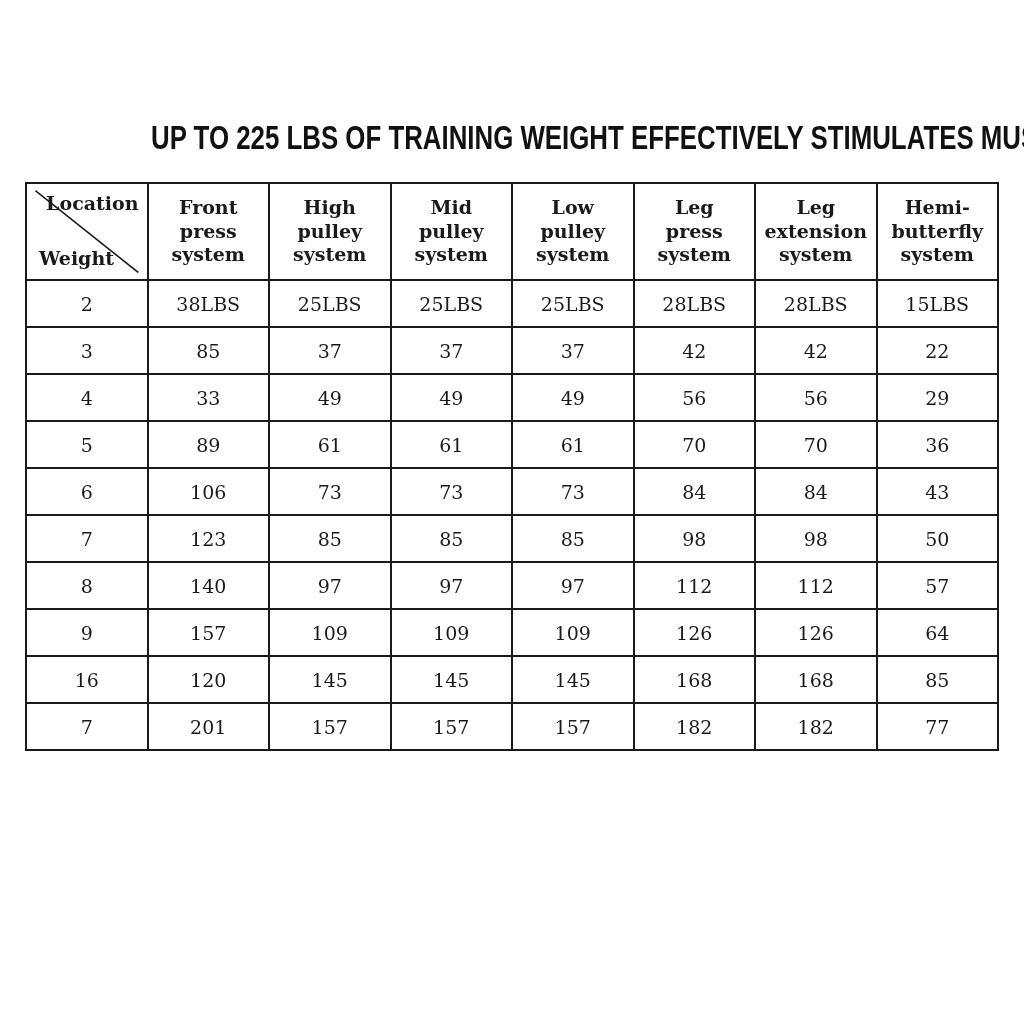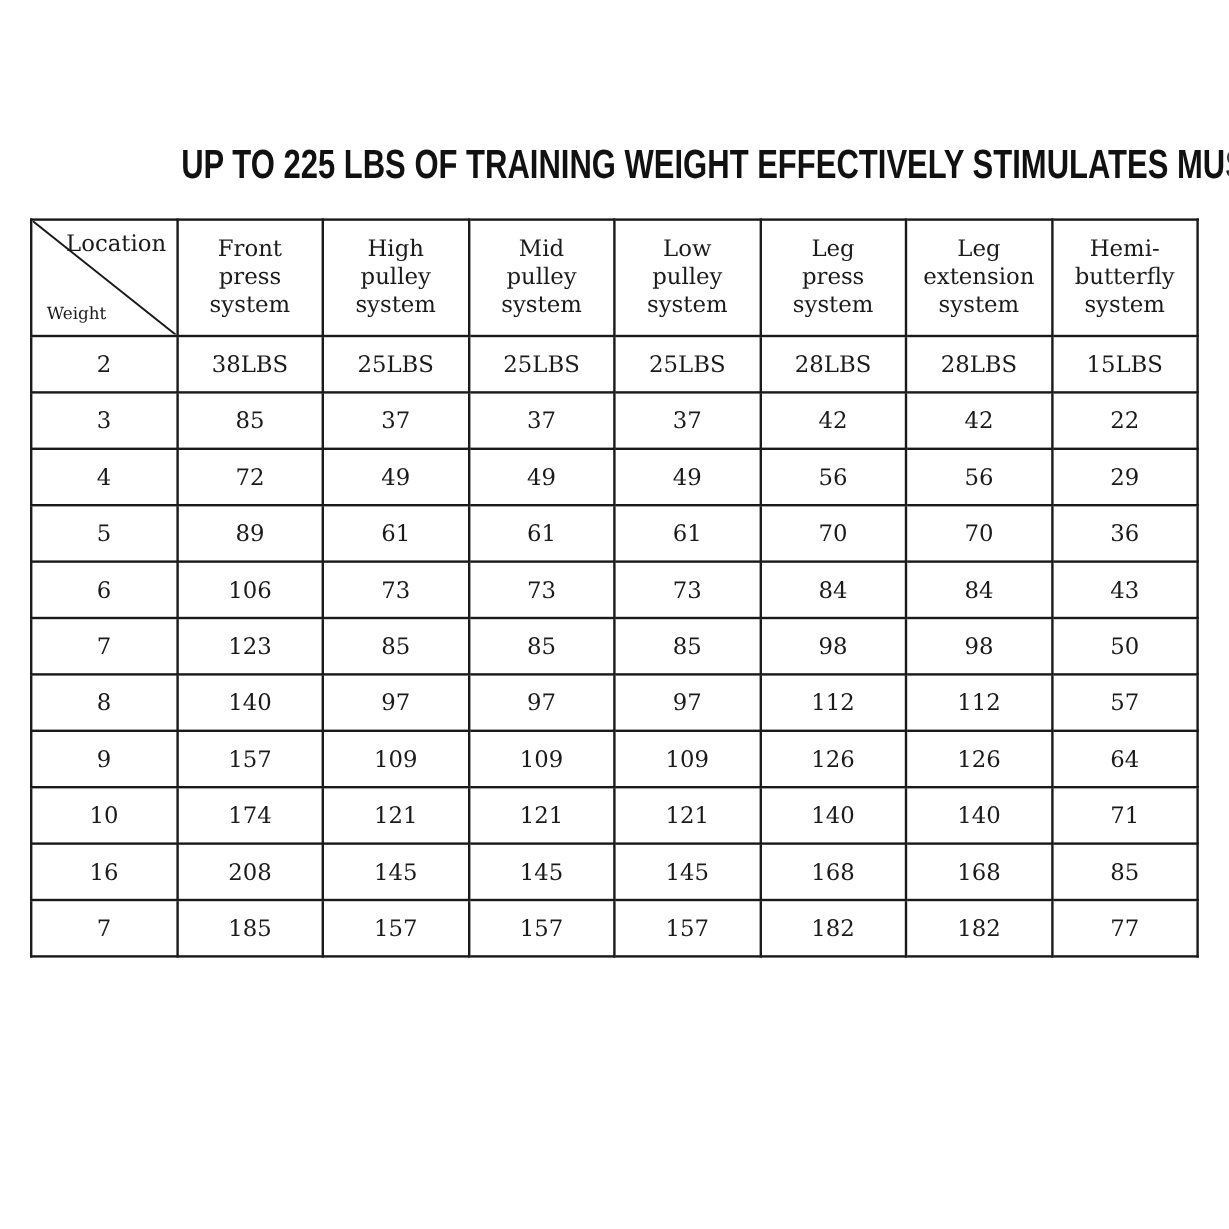--- a/index.html
+++ b/index.html
@@ -49,23 +49,24 @@
     text-align: center;
     vertical-align: middle;
     font-family: "DejaVu Serif", serif;
     color: #1a1a1a;
     padding: 0;
     overflow: hidden;
   }
   .weights-table thead th {
     height: 86px;
     font-size: 19px;
-    font-weight: 400;
+    font-weight: 700;
     line-height: 1.25;
     white-space: pre-line;
+    border-radius: 24px;
   }
   .weights-table tbody td {
     height: 45px;
     font-size: 19px;
     font-weight: 400;
   }
   th.corner-cell {
     position: relative;
   }
   .corner-cell .diag {
@@ -82,21 +83,21 @@
   .corner-top {
     position: absolute;
     top: 8px;
     right: 8px;
     font-size: 19px;
   }
   .corner-bottom {
     position: absolute;
     bottom: 8px;
     left: 12px;
-    font-size: 14px;
+    font-size: 19px;
   }
 </style>
 </head>
 <body>
 
 <div class="page">
 
   <h1 class="title"><span class="title-inner">UP TO 225 LBS OF TRAINING WEIGHT EFFECTIVELY STIMULATES MUSCLES</span></h1>
 
   <table class="weights-table">
@@ -153,21 +154,21 @@
           <td class="value-cell">37</td>
           <td class="value-cell">37</td>
           <td class="value-cell">37</td>
           <td class="value-cell">42</td>
           <td class="value-cell">42</td>
           <td class="value-cell">22</td>
         </tr>
         <tr>
     <td class="weight-cell">4</td>
 
-  <td class="value-cell">72</td>
+  <td class="value-cell">33</td>
           <td class="value-cell">49</td>
           <td class="value-cell">49</td>
           <td class="value-cell">49</td>
           <td class="value-cell">56</td>
           <td class="value-cell">56</td>
           <td class="value-cell">29</td>
         </tr>
         <tr>
     <td class="weight-cell">5</td>
 
@@ -217,45 +218,34 @@
 
   <td class="value-cell">157</td>
           <td class="value-cell">109</td>
           <td class="value-cell">109</td>
           <td class="value-cell">109</td>
           <td class="value-cell">126</td>
           <td class="value-cell">126</td>
           <td class="value-cell">64</td>
         </tr>
         <tr>
-    <td class="weight-cell">10</td>
-
-  <td class="value-cell">174</td>
-          <td class="value-cell">121</td>
-          <td class="value-cell">121</td>
-          <td class="value-cell">121</td>
-          <td class="value-cell">140</td>
-          <td class="value-cell">140</td>
-          <td class="value-cell">71</td>
-        </tr>
-        <tr>
     <td class="weight-cell">16</td>
 
-  <td class="value-cell">208</td>
+  <td class="value-cell">120</td>
           <td class="value-cell">145</td>
           <td class="value-cell">145</td>
           <td class="value-cell">145</td>
           <td class="value-cell">168</td>
           <td class="value-cell">168</td>
           <td class="value-cell">85</td>
         </tr>
         <tr>
     <td class="weight-cell">7</td>
 
-  <td class="value-cell">185</td>
+  <td class="value-cell">201</td>
           <td class="value-cell">157</td>
           <td class="value-cell">157</td>
           <td class="value-cell">157</td>
           <td class="value-cell">182</td>
           <td class="value-cell">182</td>
           <td class="value-cell">77</td>
         </tr>
       </tbody>
   </table>
 

